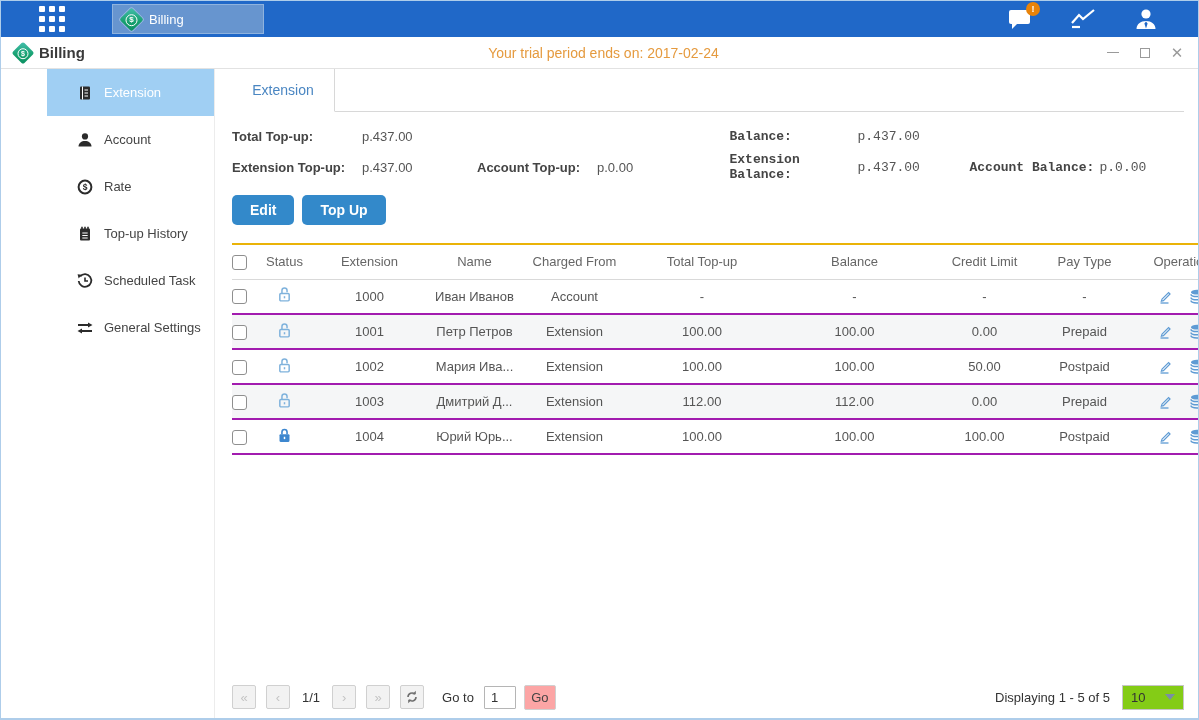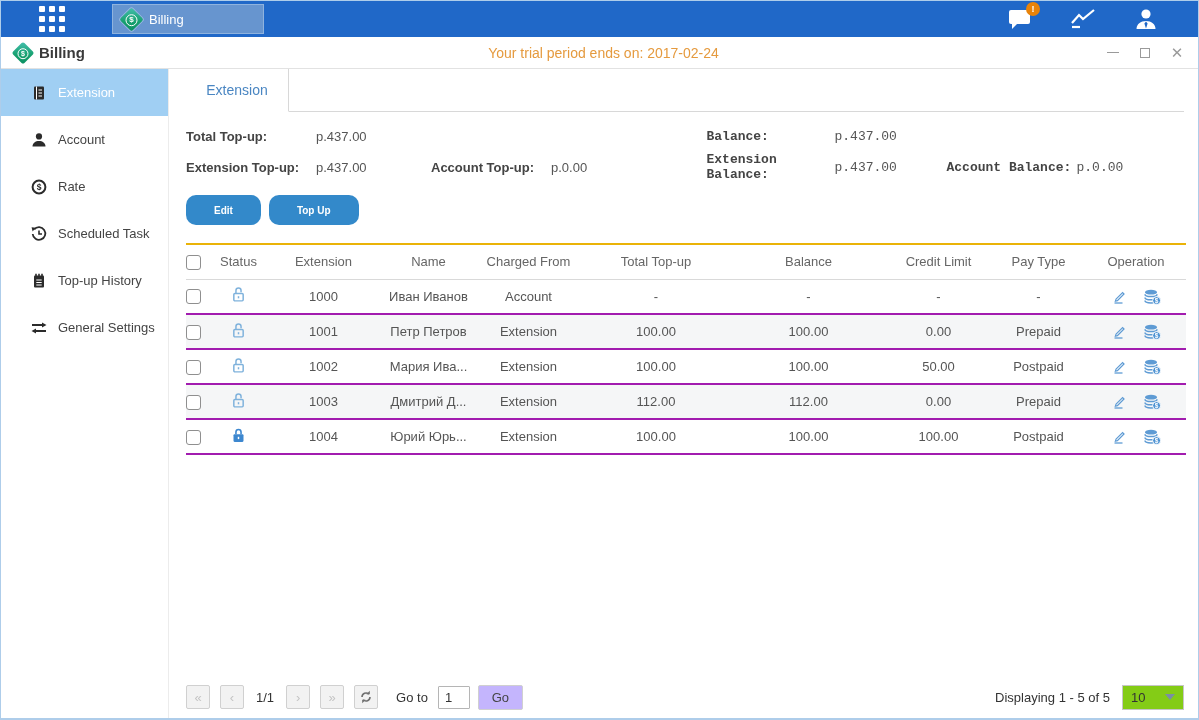--- a/index.html
+++ b/index.html
@@ -26,21 +26,21 @@
   .title-left .diamond .dollar { width:11px; height:11px; font-size:7px; }
   .app-title { font-size:15px; font-weight:bold; color:#3a3a3a; }
   .trial-msg { position:absolute; left:8px; right:0; text-align:center; color:#e59a3e; font-size:14px; pointer-events:none; }
   .win-controls { margin-left:auto; margin-right:14px; display:flex; align-items:center; gap:18px; z-index:2; }
   .win-btn { color:#9a9a9a; cursor:pointer; display:flex; align-items:center; justify-content:center; width:14px; height:14px; }
   .win-min i { display:block; width:12px; height:0; border-top:1px solid #9a9a9a; }
   .win-max i { display:block; width:10px; height:10px; border:1px solid #9a9a9a; }
   .win-close { font-size:15px; line-height:1; }
 
   
-  .body { flex:1; display:flex; min-height:0; }
+  .body { flex:1; display:flex; min-height:0;margin-left:46px; }
   .sidebar { width:168px; flex:none; background:#fff; border-right:1px solid #ececec; }
   .side-item { height:47px; display:flex; align-items:center; padding-left:30px; gap:11px; color:#444; cursor:pointer; }
   .side-item.active { background:#a0cff3; color:#fff; }
   .side-item svg { flex:none; }
 
   .main { flex:1; display:flex; flex-direction:column; padding:0 14px 0 17px; min-width:0; }
 
   
   .tabstrip { height:43px; display:flex; border-bottom:1px solid #d8d8d8; flex:none; }
   .tab { height:43px; margin-bottom:-1px; background:#fff; border-right:1px solid #d8d8d8; border-bottom:1px solid #fff; width:103px; display:flex; align-items:center; justify-content:center; color:#4a86c2; font-size:14px; cursor:pointer; }
@@ -48,41 +48,41 @@
   
   .summary { display:flex; padding-top:15px; flex:none;gap:43px; }
   .summary-half { width:50%; display:grid; grid-template-rows:18px 18px; row-gap:13px; align-items:center; }
   .summary-half.left  { grid-template-columns:130px 115px 120px 1fr; }
   .summary-half.right { grid-template-columns:128px 112px 130px 1fr;font-family:Liberation Mono, monospace; }
   .sum-label { font-weight:bold; color:#444; }
   .sum-value { color:#555; }
 
   
   .btn-row { margin-top:19px; display:flex; gap:8px; flex:none; }
-  .btn-blue { background:#3389ca; color:#fff; font-weight:bold; font-size:10px; border:none; border-radius:10px; height:30px; padding:0 28px; cursor:pointer; font-family:inherit; }
+  .btn-blue { background:#3389ca; color:#fff; font-weight:bold; font-size:14px; border:none; border-radius:5px; height:30px; padding:0 18px; cursor:pointer; font-family:inherit; }
 
   
   .tbl { margin-top:18px; border-collapse:collapse; table-layout:fixed; width:1000px; flex:none; }
   .tbl th { height:35px; font-weight:normal; color:#666; border-top:2px solid #eab308; border-bottom:1px solid #d9d9d9; text-align:center; }
   .tbl td { height:35px; text-align:center; color:#555; border-bottom:2px solid #a21caf; }
   .tbl tbody tr:nth-child(even) { background:#f5f6f7; }
   .cb-cell { text-align:left !important; }
   .checkbox { display:inline-block; width:15px; height:15px; border:1px solid #8f8f8f; border-radius:3px; background:#fff; vertical-align:middle; cursor:pointer; }
   .op-cell span { display:inline-flex; margin:0 8px; cursor:pointer; vertical-align:middle; }
 
   .spacer { flex:1; }
 
   
   .pager { height:42px; display:flex; align-items:center; flex:none; }
   .pg-btn { width:24px; height:24px; background:#f2f2f2; border:1px solid #d0d0d0; border-radius:2px; display:flex; align-items:center; justify-content:center; font-size:13px; color:#777; cursor:pointer; margin-right:10px; }
   .pg-btn.disabled { color:#c4c4c4; cursor:default; }
   .pg-indicator { color:#333; margin:0 12px 0 2px; }
   .goto-label { color:#333; margin:0 10px 0 8px; }
   .goto-input { width:32px; height:23px; border:1px solid #b5b5b5; border-radius:1px; font-family:inherit; font-size:13px; color:#333; padding-left:6px; }
-  .go-btn { margin-left:8px; width:45px; height:25px; background:#c4b5fd; border:1px solid #d0d0d0; border-radius:2px; color:#444; font-family:inherit; font-size:13px; cursor:pointer; }
+  .go-btn { margin-left:8px; width:32px; height:25px; background:#fca5a5; border:1px solid #d0d0d0; border-radius:2px; color:#444; font-family:inherit; font-size:13px; cursor:pointer; }
   .pager-right { margin-left:auto; display:flex; align-items:center; gap:12px; }
   .displaying { color:#333; }
   .page-size { width:62px; height:25px; border:1px solid #c6c6c6; background:#84cc16; display:flex; align-items:center; padding:0 8px; color:#333; cursor:pointer; }
   .caret { margin-left:auto; width:0; height:0; border-left:5px solid transparent; border-right:5px solid transparent; border-top:6px solid #7a8fa5; }
 </style>
 </head>
 <body>
 
 <div class="app">
 
@@ -166,40 +166,40 @@
           <path d="M1.5 14.5c0-3.6 3-5.6 6.5-5.6s6.5 2 6.5 5.6z"></path>
         </svg>
         <span>Account</span>
       </div>
       <div class="side-item">
         <svg width="16" height="16" viewBox="0 0 16 16">
           <circle cx="8" cy="8" r="6.4" fill="none" stroke="#2b2b2b" stroke-width="2"></circle>
           <text x="8" y="11" font-size="8.5" font-weight="bold" text-anchor="middle" fill="#2b2b2b" font-family="Liberation Sans, sans-serif">$</text>
         </svg>
         <span>Rate</span>
-      </div>
-      <div class="side-item">
-        <svg width="16" height="16" viewBox="0 0 16 16">
-          <path d="M3.2 3.4 A6.3 6.3 0 1 1 1.7 8" fill="none" stroke="#2b2b2b" stroke-width="1.8"></path>
-          <path d="M0.6 1.2 L4.8 1.8 L1.6 5.4 Z" fill="#2b2b2b"></path>
-          <path d="M8 4.5 V8 H11" fill="none" stroke="#2b2b2b" stroke-width="1.6"></path>
-        </svg>
-        <span>Scheduled Task</span>
       </div>
       <div class="side-item">
         <svg width="16" height="16" viewBox="0 0 16 16">
           <rect x="3" y="2.5" width="10" height="12" rx="1" fill="#2b2b2b"></rect>
           <line x1="5" y1="0.8" x2="5" y2="4" stroke="#2b2b2b" stroke-width="1.6"></line>
           <line x1="8" y1="0.8" x2="8" y2="4" stroke="#2b2b2b" stroke-width="1.6"></line>
           <line x1="11" y1="0.8" x2="11" y2="4" stroke="#2b2b2b" stroke-width="1.6"></line>
           <line x1="5.3" y1="7" x2="10.7" y2="7" stroke="#fff"></line>
           <line x1="5.3" y1="9.5" x2="10.7" y2="9.5" stroke="#fff"></line>
           <line x1="5.3" y1="12" x2="10.7" y2="12" stroke="#fff"></line>
         </svg>
         <span>Top-up History</span>
+      </div>
+      <div class="side-item">
+        <svg width="16" height="16" viewBox="0 0 16 16">
+          <path d="M3.2 3.4 A6.3 6.3 0 1 1 1.7 8" fill="none" stroke="#2b2b2b" stroke-width="1.8"></path>
+          <path d="M0.6 1.2 L4.8 1.8 L1.6 5.4 Z" fill="#2b2b2b"></path>
+          <path d="M8 4.5 V8 H11" fill="none" stroke="#2b2b2b" stroke-width="1.6"></path>
+        </svg>
+        <span>Scheduled Task</span>
       </div>
       <div class="side-item">
         <svg width="16" height="16" viewBox="0 0 16 16">
           <line x1="1" y1="5" x2="13" y2="5" stroke="#2b2b2b" stroke-width="2"></line>
           <path d="M15.5 5 L11 2.5 V7.5 Z" fill="#2b2b2b"></path>
           <line x1="3" y1="11" x2="15" y2="11" stroke="#2b2b2b" stroke-width="2"></line>
           <path d="M0.5 11 L5 8.5 V13.5 Z" fill="#2b2b2b"></path>
         </svg>
         <span>General Settings</span>
       </div>

